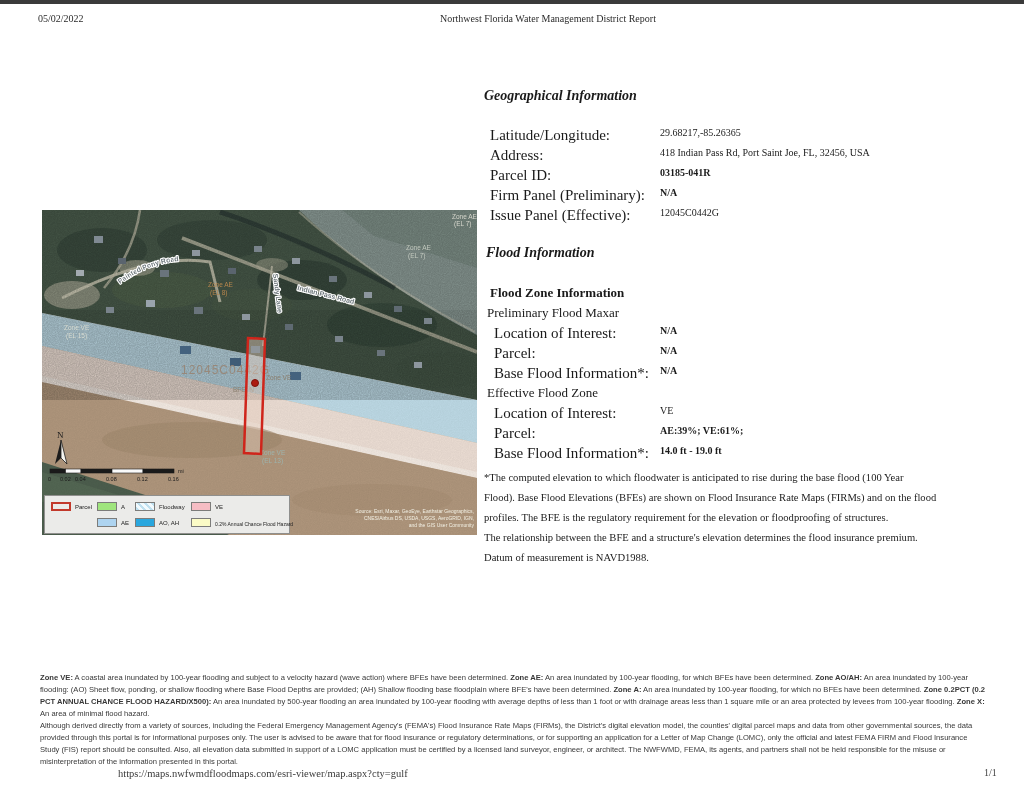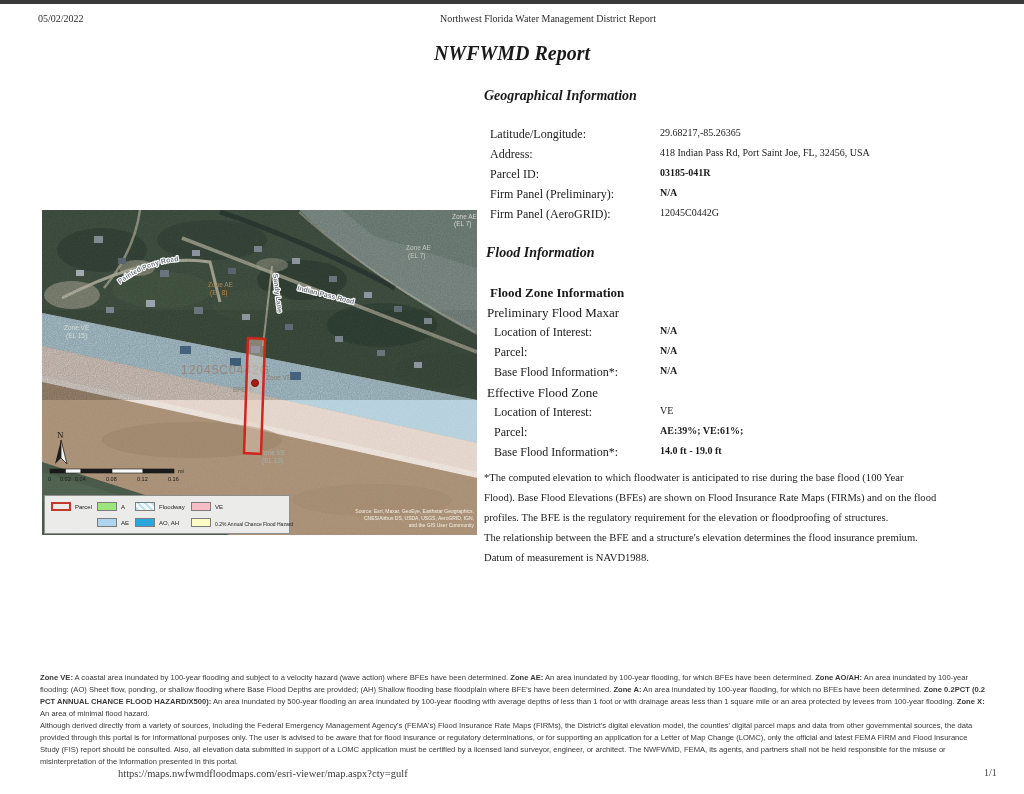--- a/index.html
+++ b/index.html
@@ -4,21 +4,21 @@
 <style>
   html,body{margin:0;padding:0;background:#ffffff;}
   .page{position:relative;width:1024px;height:794px;background:#ffffff;overflow:hidden;
         font-family:"Liberation Serif","DejaVu Serif",serif;color:#1a1a1a;}
   .topbar{position:absolute;left:0;top:0;width:1024px;height:4px;background:#3a3a3a;}
   .hdr-date{position:absolute;left:38px;top:13px;font-size:10px;color:#2b2b2b;}
   .hdr-title{position:absolute;left:440px;top:13px;font-size:10px;color:#2b2b2b;font-family:Liberation Serif, serif;}
   .doc-title{position:absolute;left:0;top:42px;width:1024px;text-align:center;
              font-size:20px;font-weight:bold;font-style:italic;}
   .sec-head{position:absolute;font-size:14px;font-weight:bold;font-style:italic;}
-  .row-label{position:absolute;font-size:12px;}
+  .row-label{position:absolute;font-size:15px;}
   .row-value{position:absolute;left:660px;font-size:10px;}
   .b{font-weight:bold;}
   .sub-head-b{position:absolute;left:490px;font-size:13px;font-weight:bold;}
   .sub-head{position:absolute;left:487px;font-size:13px;}
   .footnote{position:absolute;left:484px;top:468px;width:478px;font-size:10.6px;
             line-height:20px;white-space:pre-line;color:#222;}
   .map-caption{position:absolute;left:45px;top:196px;font-size:11px;font-weight:bold;font-style:italic;}
   .map-wrap{position:absolute;left:42px;top:210px;width:435px;height:325px;}
   .map-wrap svg{display:block;}
   .maplabel{paint-order:stroke;stroke:#ffffff;stroke-width:2.2px;stroke-linejoin:round;
@@ -47,33 +47,32 @@
 </style>
 </head>
 <body>
 
 <div class="page">
 
   <div class="topbar"></div>
 
   <div class="hdr-date">05/02/2022</div>
   <div class="hdr-title">Northwest Florida Water Management District Report</div>
-  <div class="doc-title">NWFWMD Report</div>
 
   <div class="sec-head" style="left:484px;top:88px;">Geographical Information</div>
   <div>
     <div class="row-label" style="left:490px;top:127px;">Latitude/Longitude:</div>
     <div class="row-value" style="top:127px;">29.68217,-85.26365</div>
     <div class="row-label" style="left:490px;top:147px;">Address:</div>
     <div class="row-value" style="top:147px;">418 Indian Pass Rd, Port Saint Joe, FL, 32456, USA</div>
     <div class="row-label" style="left:490px;top:167px;">Parcel ID:</div>
     <div class="row-value b" style="top:167px;">03185-041R</div>
     <div class="row-label" style="left:490px;top:187px;">Firm Panel (Preliminary):</div>
     <div class="row-value b" style="top:187px;">N/A</div>
-    <div class="row-label" style="left:490px;top:207px;">Firm Panel (AeroGRID):</div>
+    <div class="row-label" style="left:490px;top:207px;">Issue Panel (Effective):</div>
     <div class="row-value" style="top:207px;">12045C0442G</div>
   </div>
 
   <div class="sec-head" style="left:486px;top:245px;">Flood Information</div>
   <div class="sub-head-b" style="top:285px;">Flood Zone Information</div>
 
   <div class="sub-head" style="top:305px;">Preliminary Flood Maxar</div>
   <div>
     <div class="row-label" style="left:494px;top:325px;">Location of Interest:</div>
     <div class="row-value b" style="top:325px;">N/A</div>

